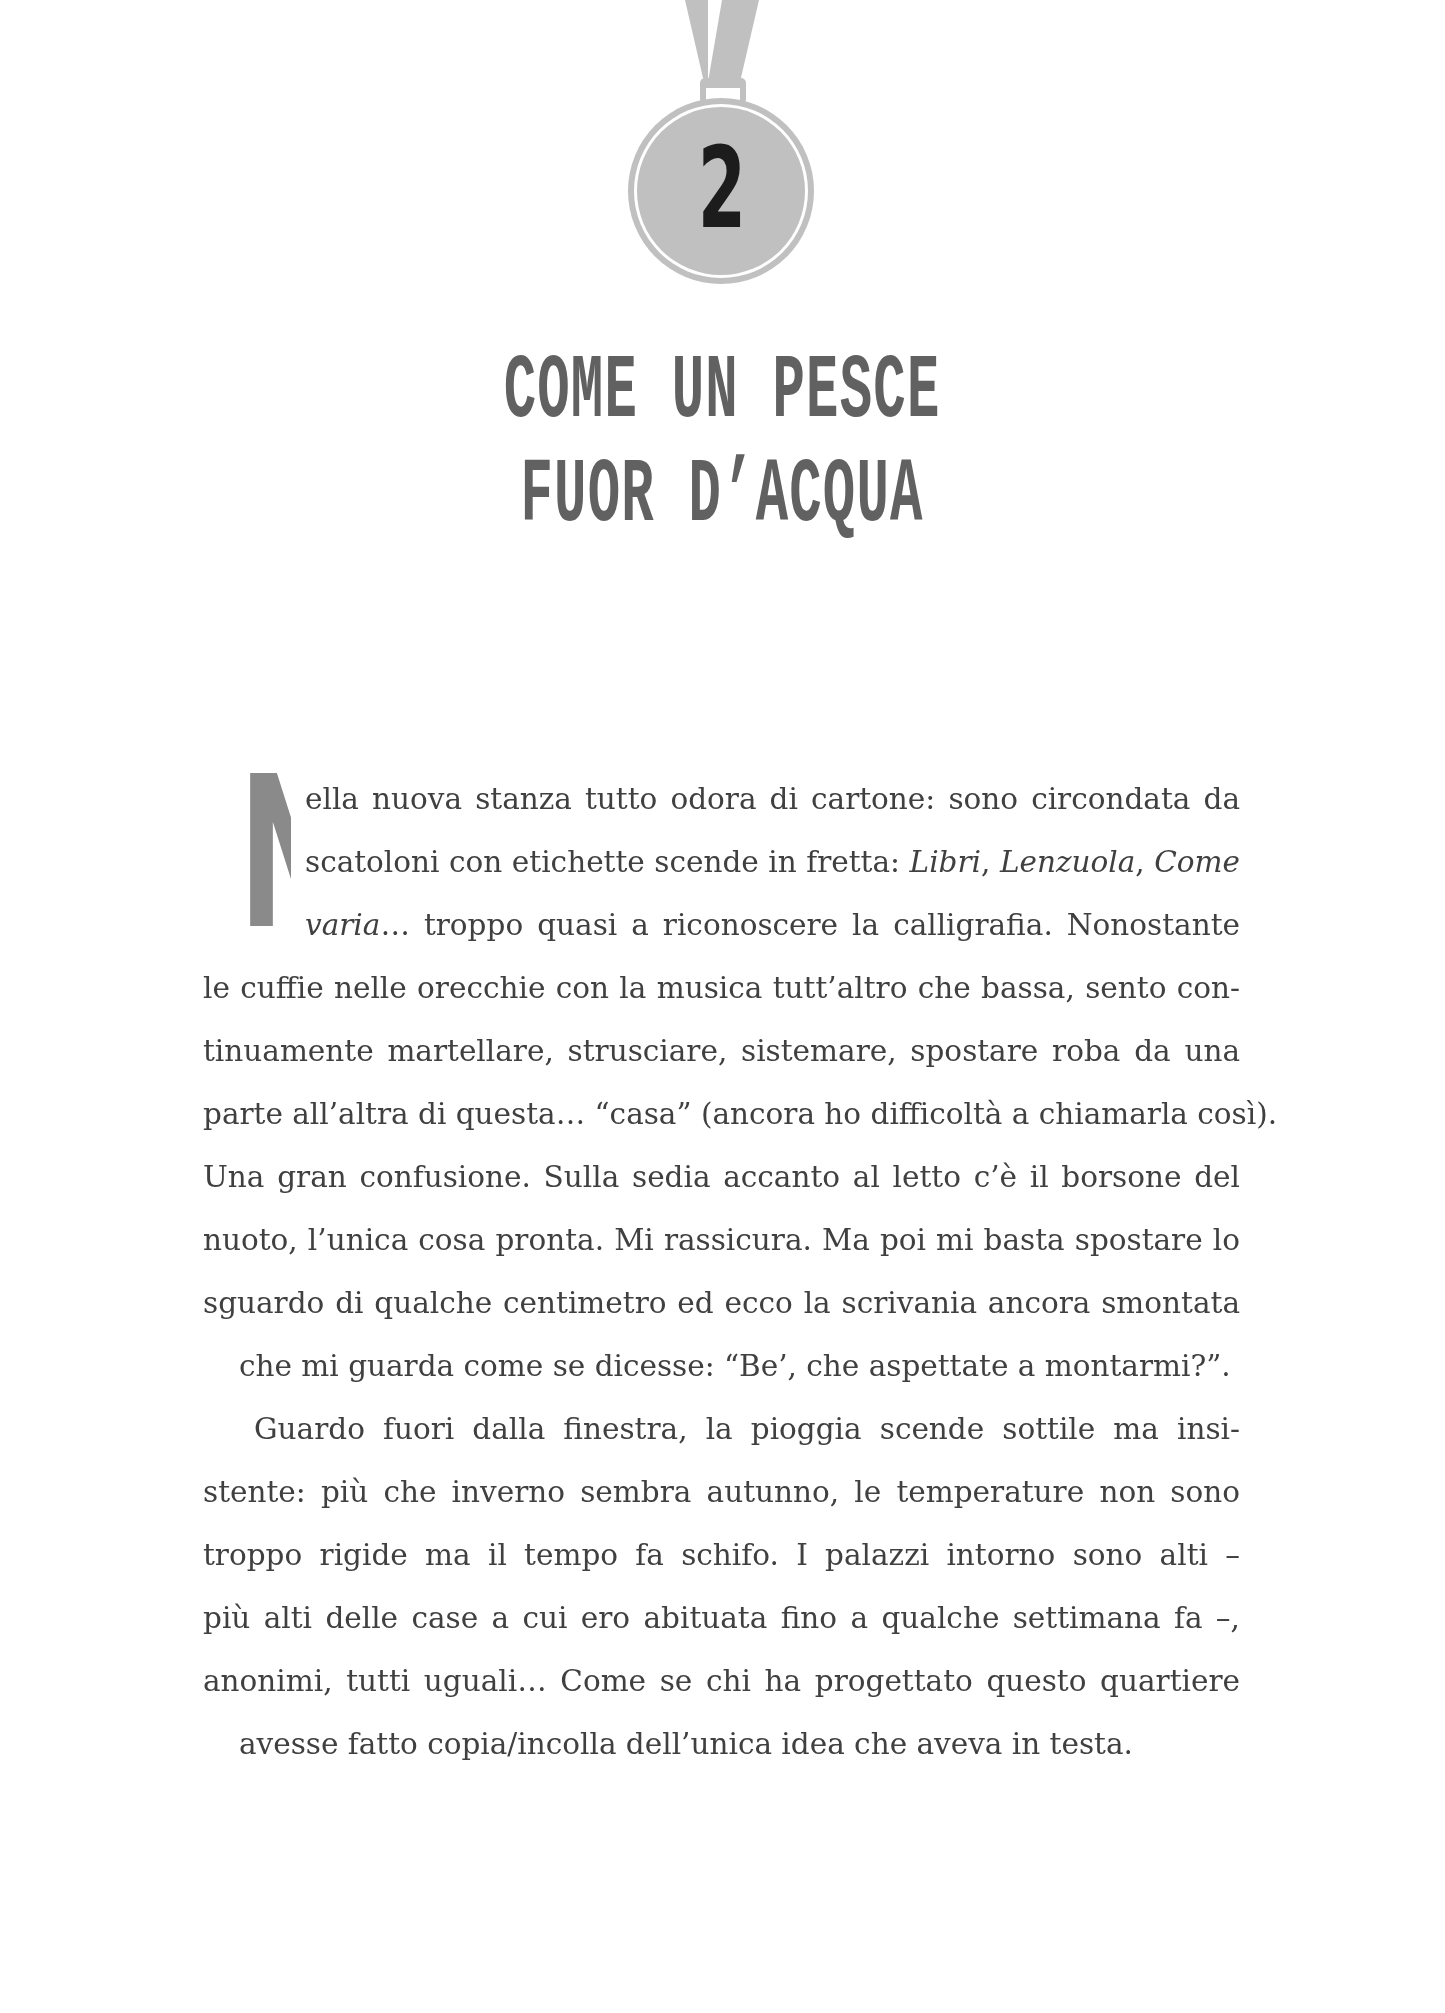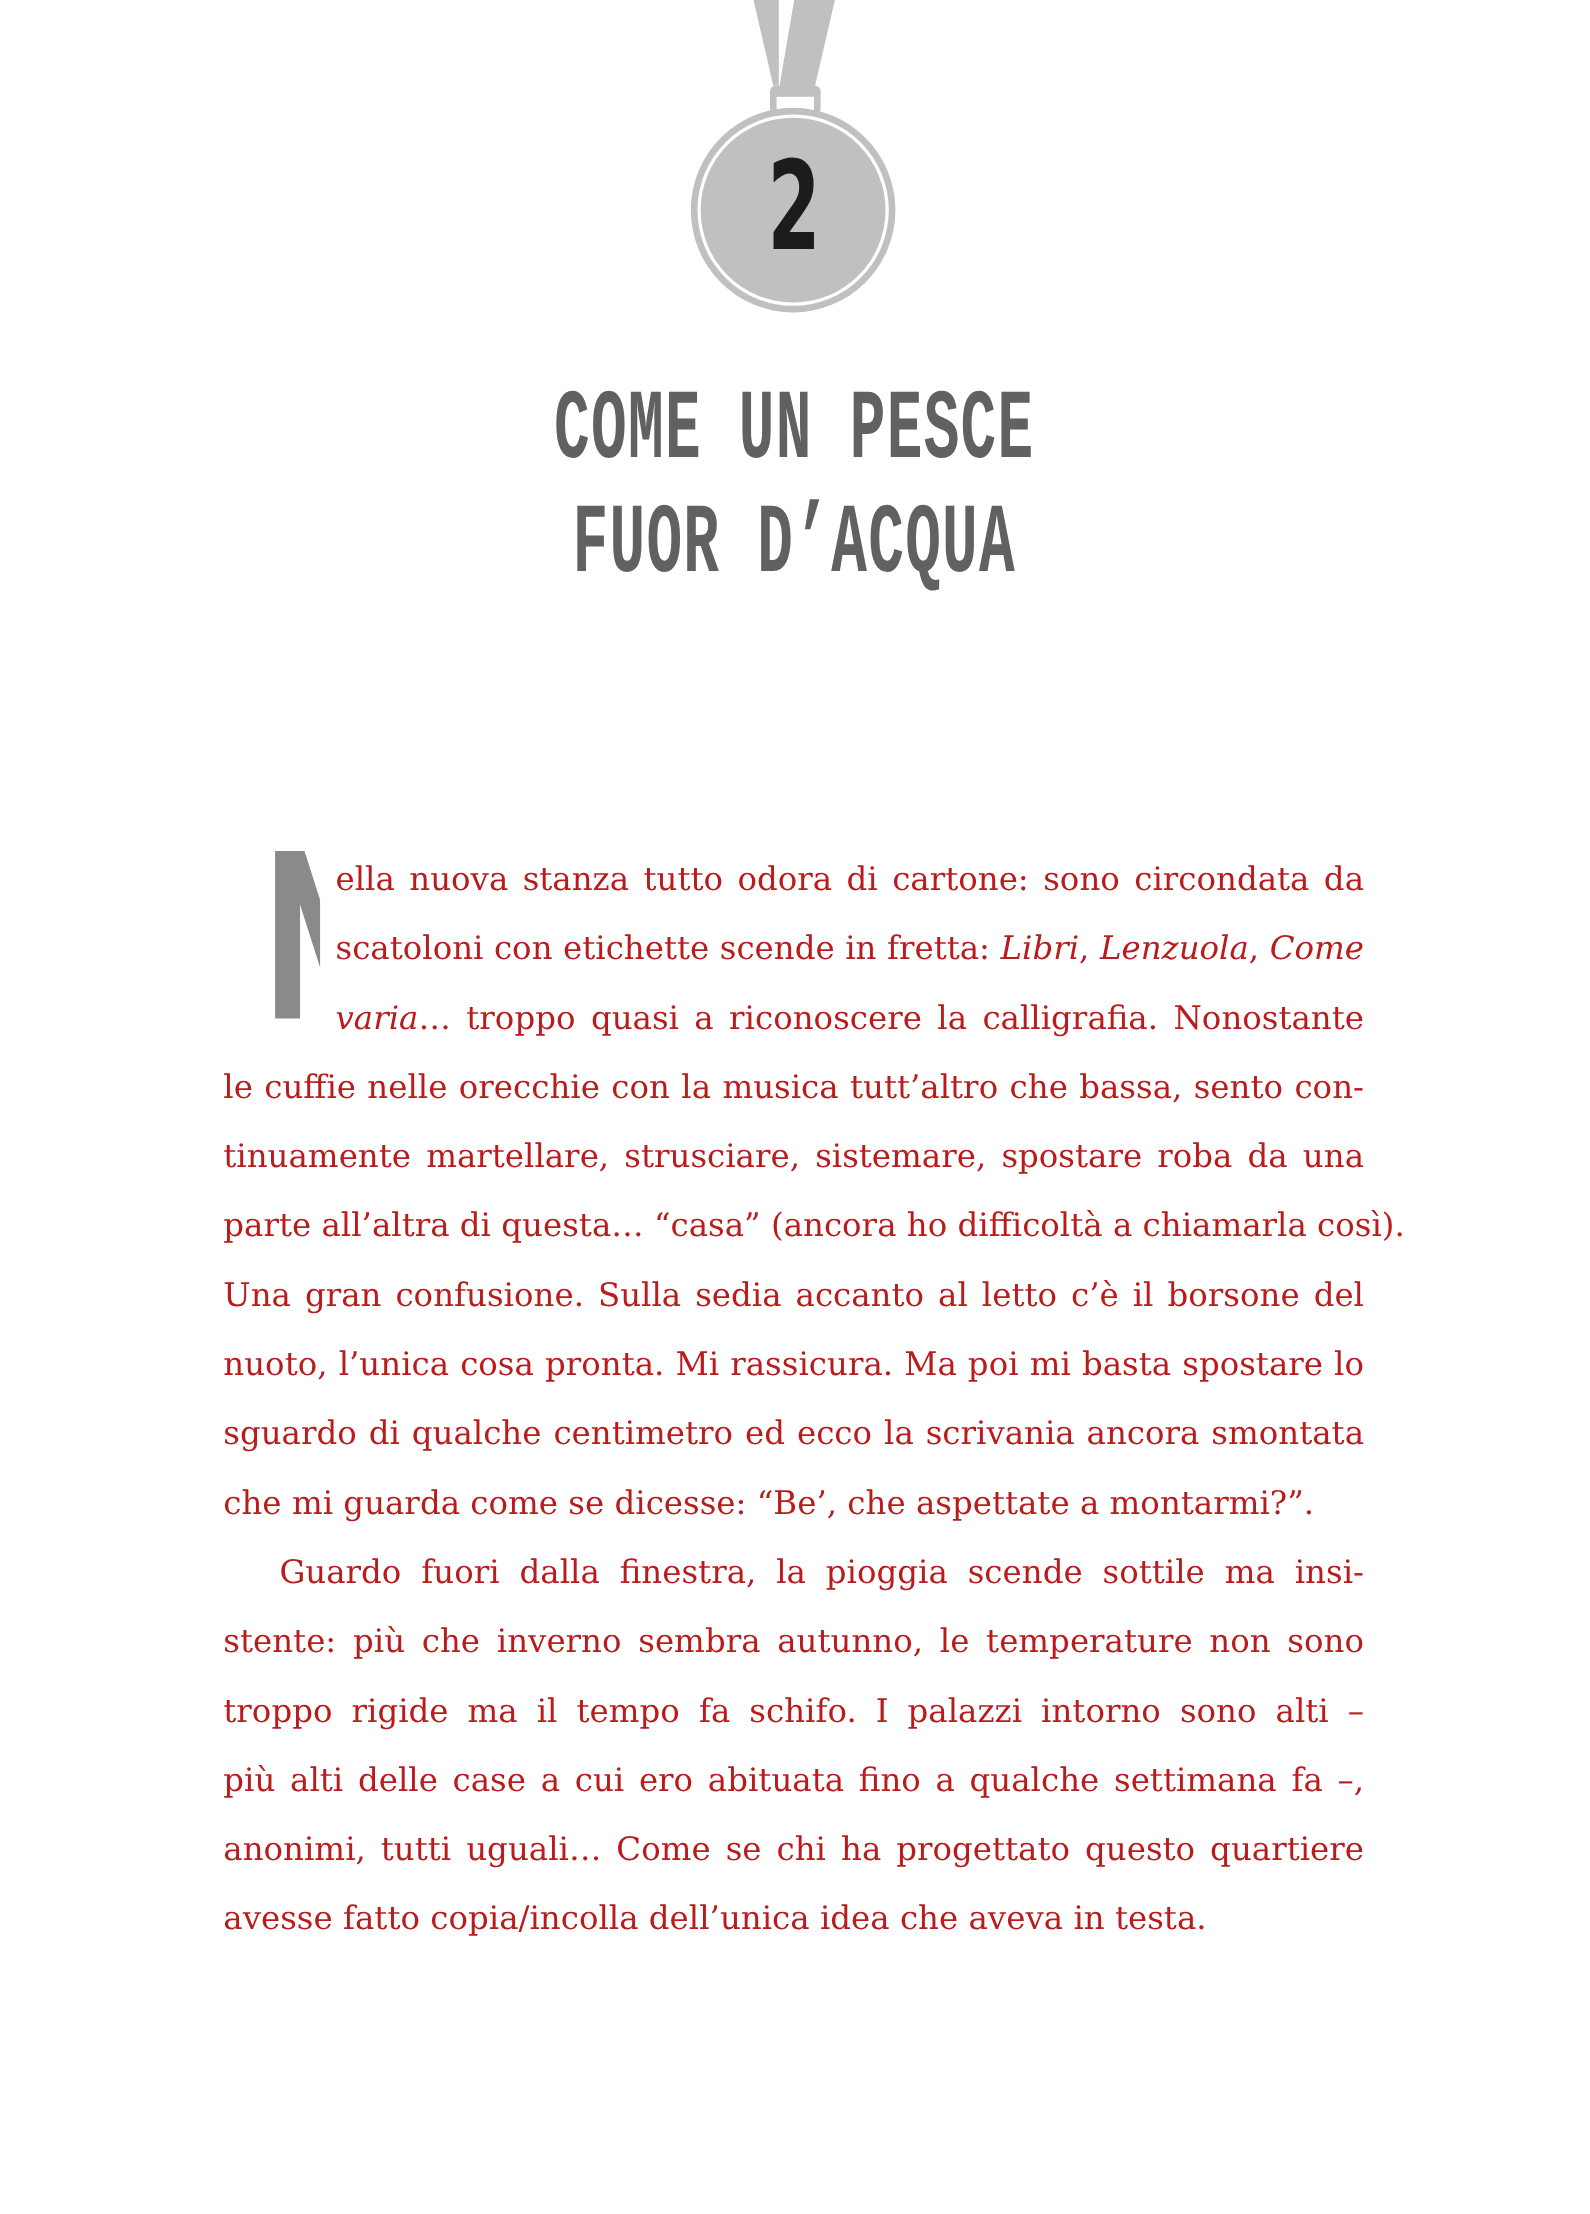--- a/index.html
+++ b/index.html
@@ -20,24 +20,24 @@
   .title-line {
     display: block; text-align: center; height: 104px; line-height: 104px;
     font-family: Liberation Mono, monospace; font-weight: bold; font-size: 90px;
     color: #616161; letter-spacing: 2px; white-space: nowrap;
   }
   .title-line span { display: inline-block; transform: scaleX(0.6); transform-origin: 50% 50%; }
 
   
   .body-text {
     position: absolute; left: 203px; top: 768px; width: 1037px;
-    font-family: "DejaVu Serif", serif; font-size: 29.5px; line-height: 63px; color: #b91c1c;
+    font-family: "DejaVu Serif", serif; font-size: 29.5px; line-height: 63px; color: #404040;
   }
   .line { display: block; height: 63px; white-space: nowrap; text-align: justify; text-align-last: justify; }
-  .line.last { text-align: center; text-align-last: left; }
+  .line.last { text-align: center; text-align-last: left; margin-left: 36px; }
   .line.indent-drop { margin-left: 102px; }
   .line.para-indent { text-indent: 51px; }
   .line em { font-style: italic; }
 
   .drop-cap {
     position: absolute; left: 203px; top: 771px; width: 88px; height: 155px;
     font-family: "DejaVu Sans", sans-serif; font-weight: bold; font-size: 212px; line-height: 155px;
     color: #8a8a8a; overflow: hidden; text-align: center;
   }
   .drop-cap span { display: inline-block; transform: scaleX(0.6) translateY(6px); transform-origin: 50% 50%; }

